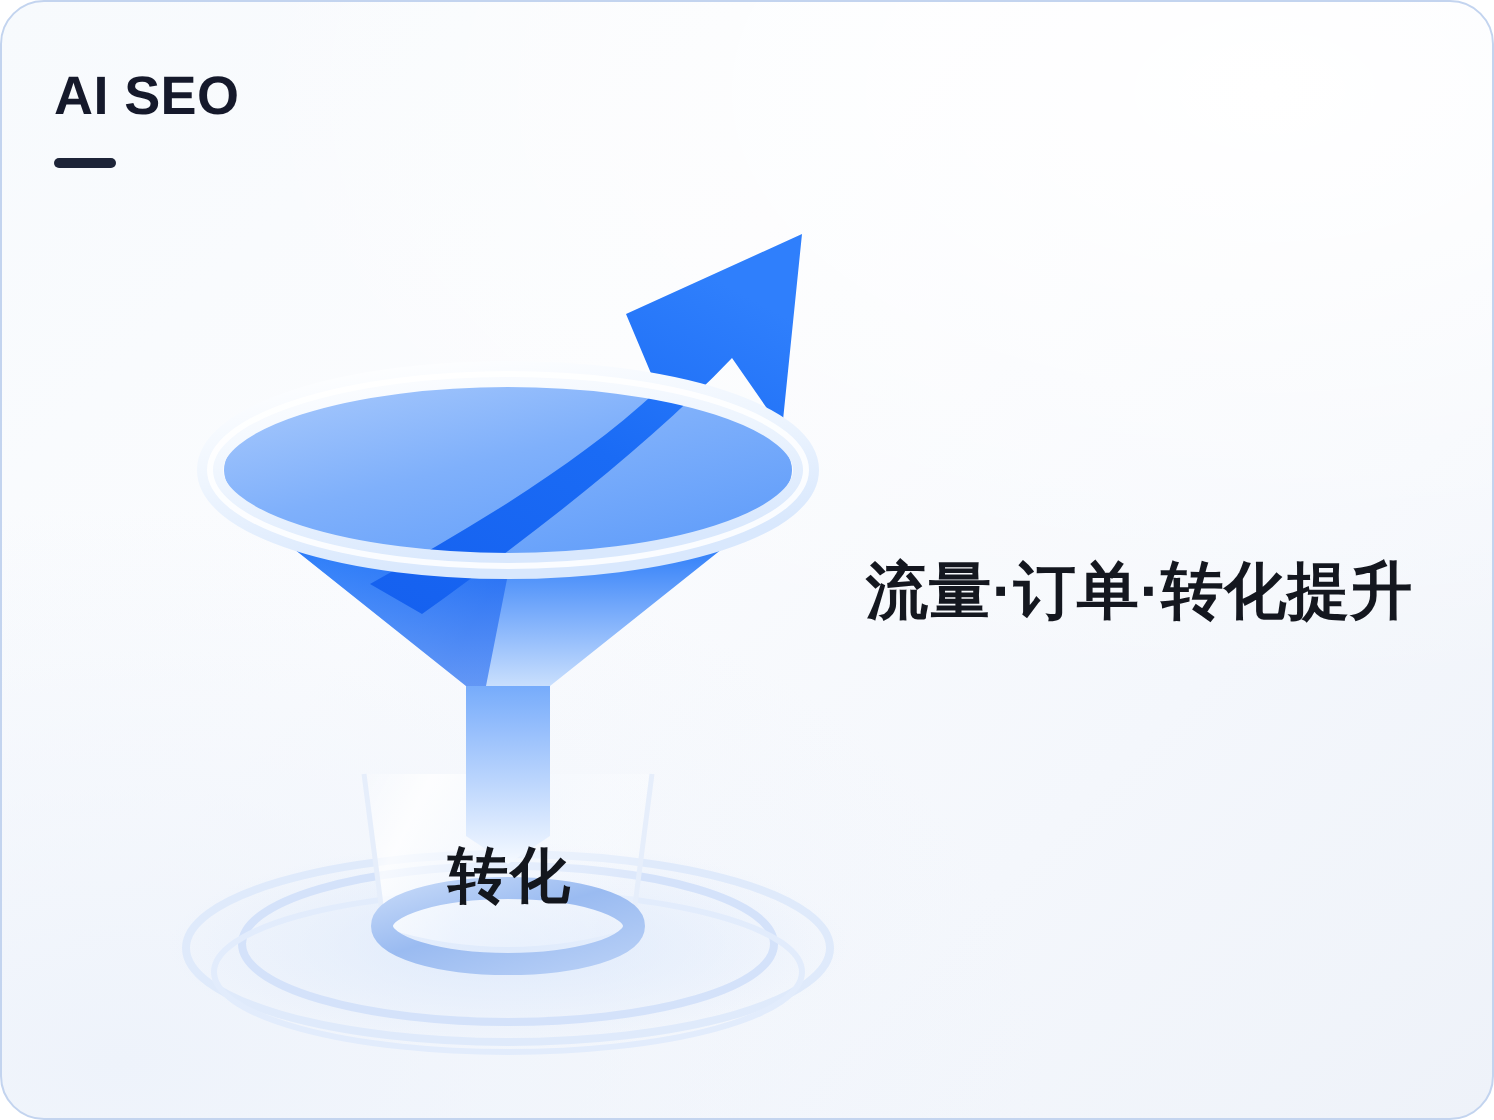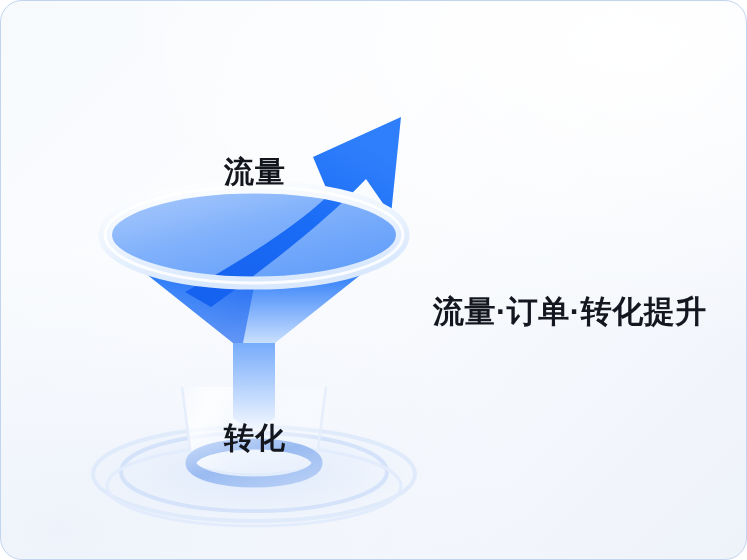--- a/index.html
+++ b/index.html
@@ -41,21 +41,21 @@
     width: 31px;
     height: 5px;
     border-radius: 3px;
     background: #1d2438;
   }
 
   
   .headline {
     position: absolute;
     left: 432px;
-    top: 290px;
+    top: 274px;
     font-size: 31px;
     font-weight: bold;
     color: #14171f;
     letter-spacing: 0.5px;
     white-space: nowrap;
   }
 
   
   .stage {
     position: absolute;
@@ -76,20 +76,24 @@
     white-space: nowrap;
   }
   .label-traffic { left: 223px; top: 151px; }
   .label-conversion { left: 223px; top: 433px; }
 </style>
 </head>
 <body>
 
 <div id="canvas">
 
+  <div class="brand">
+    <div class="brand-title">AI SEO</div>
+    <div class="brand-rule"></div>
+  </div>
 
   <div class="headline">流量·订单·转化提升</div>
 
   <div class="stage">
     <svg width="400" height="450" viewBox="0 0 400 450" xmlns="http://www.w3.org/2000/svg">
       <defs>
         <linearGradient id="gConeFront" x1="0" y1="0" x2="0" y2="1">
           <stop offset="0%" stop-color="#1a6ef6"></stop>
           <stop offset="30%" stop-color="#2a7bf9"></stop>
           <stop offset="62%" stop-color="#74a9fb"></stop>
@@ -164,17 +168,16 @@
                  L 340 26
                  L 330 124
                  L 305 88
                  C 263 132, 206 176, 150 216 Z" fill="url(#gArrow)"></path>
       </g>
 
       <ellipse cx="193" cy="144" rx="149" ry="48" fill="none" stroke="url(#gRim)" stroke-width="13"></ellipse>
       <ellipse cx="193" cy="144" rx="149" ry="48" fill="none" stroke="#ffffff" stroke-width="3" opacity="0.85"></ellipse>
     </svg>
 
-    <div class="label label-traffic" style="position:absolute; left:163px; top:61px;">流量</div>
     <div class="label label-conversion" style="position:absolute; left:163px; top:327px;">转化</div>
   </div>
 
 </div>
 
 </body></html>

